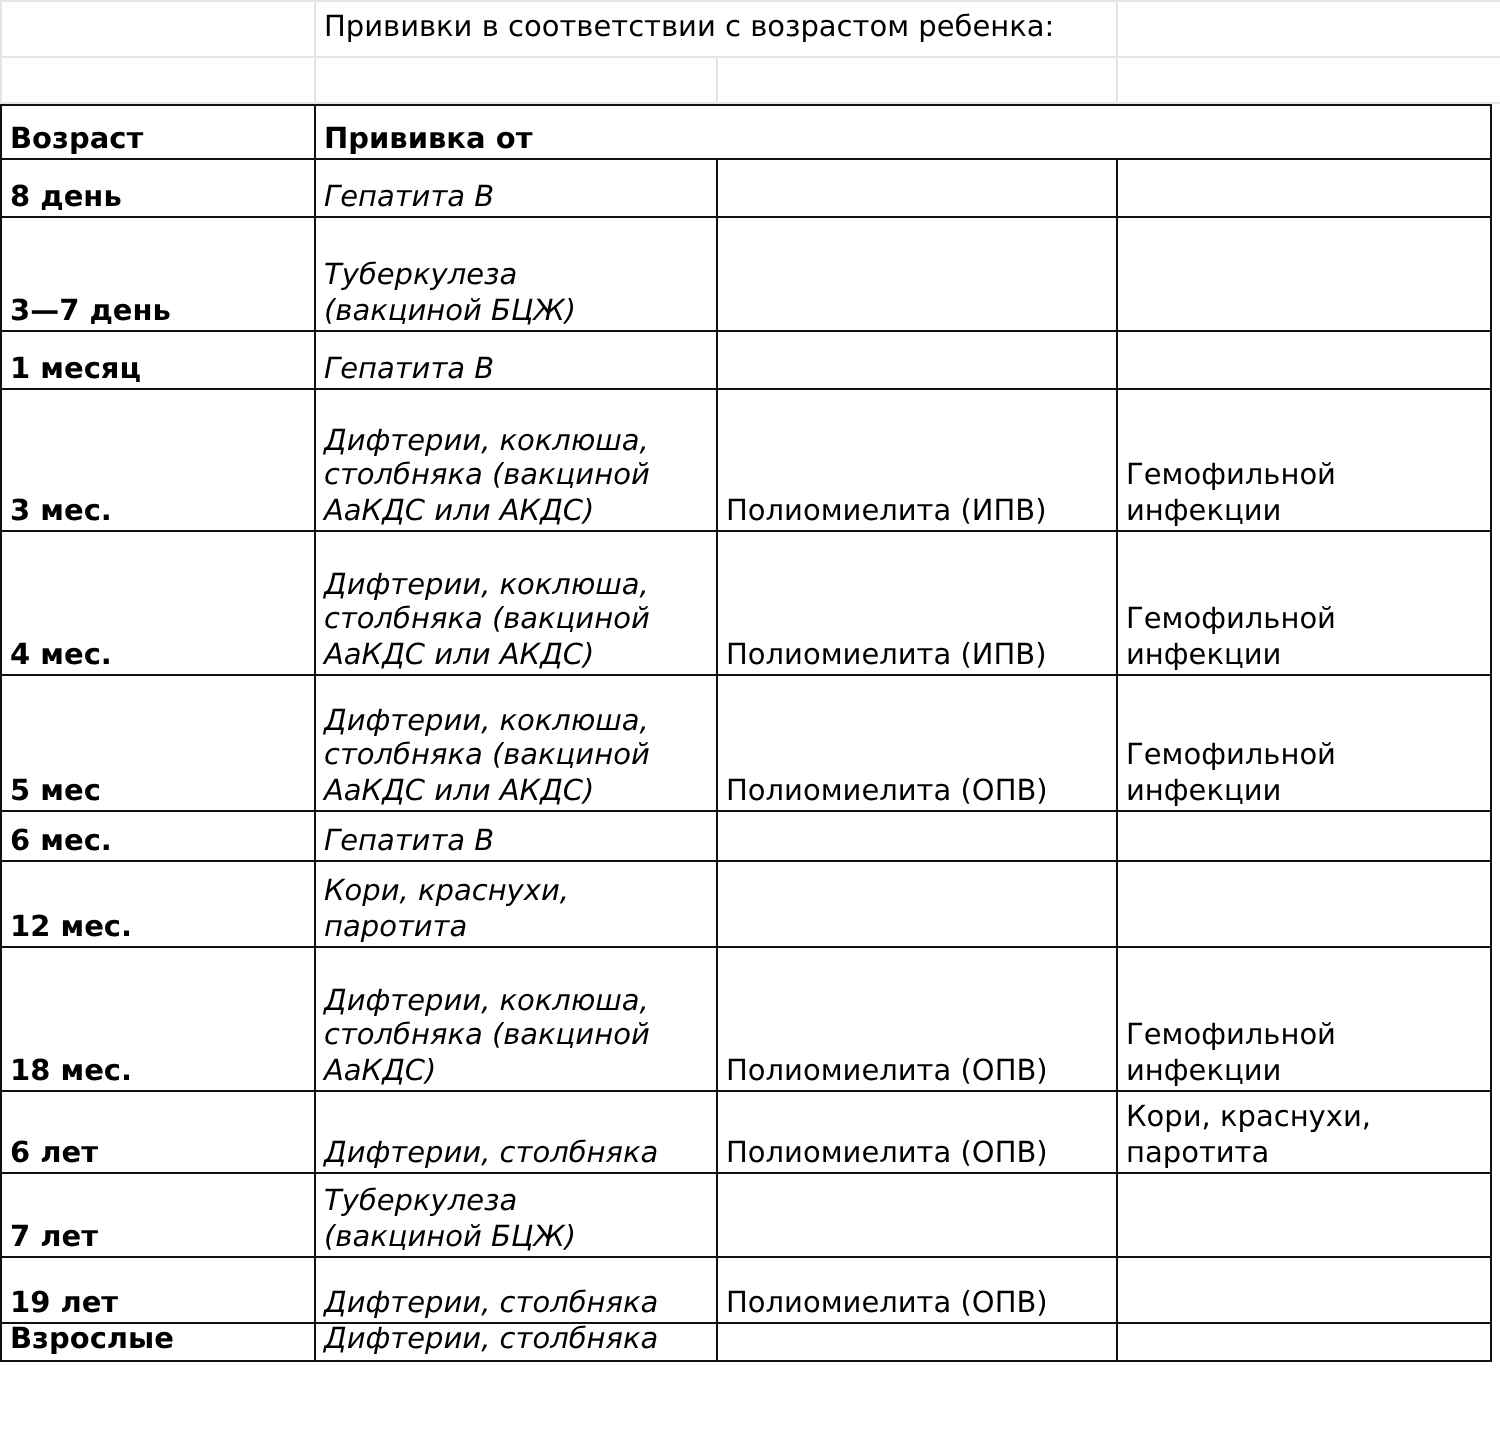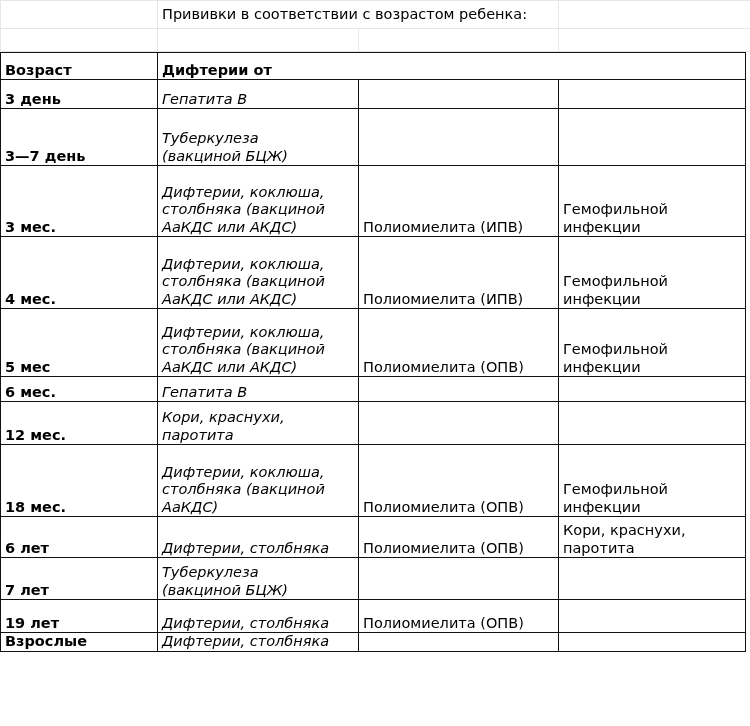--- a/index.html
+++ b/index.html
@@ -111,41 +111,49 @@
 <table class="vac-table">
   <colgroup>
     <col style="width:157px">
       <col style="width:201px">
       <col style="width:200px">
       <col style="width:187px">
   </colgroup>
   <thead>
     <tr style="height:27px">
       <td class="hdr-age">Возраст</td>
-      <td class="hdr-vac" colspan="3">Дифтерии от</td>
+      <td class="hdr-vac" colspan="3">Прививка от</td>
     </tr>
   </thead>
   <tbody id="vac-body">
       <tr style="height: 29px;">
-        <td class="c-age">3 день</td>
+        <td class="c-age">8 день</td>
         <td class="c-vac cell-lines">
           <span>Гепатита В</span>
         </td>
         <td class="c-polio"></td>
         <td class="c-extra cell-lines"></td>
       </tr>
       <tr style="height: 57px;">
         <td class="c-age">3—7 день</td>
         <td class="c-vac cell-lines">
           <span>Туберкулеза</span>
           <span>(вакциной БЦЖ)</span>
         </td>
         <td class="c-polio"></td>
         <td class="c-extra cell-lines"></td>
       </tr>
+      <tr style="height: 29px;">
+        <td class="c-age">1 месяц</td>
+        <td class="c-vac cell-lines">
+          <span>Гепатита В</span>
+        </td>
+        <td class="c-polio"></td>
+        <td class="c-extra cell-lines"></td>
+      </tr>
       <tr style="height: 71px;">
         <td class="c-age">3 мес.</td>
         <td class="c-vac cell-lines">
           <span>Дифтерии, коклюша,</span>
           <span>столбняка (вакциной</span>
           <span>АаКДС или АКДС)</span>
         </td>
         <td class="c-polio">Полиомиелита (ИПВ)</td>
         <td class="c-extra cell-lines">
           <span>Гемофильной</span>

